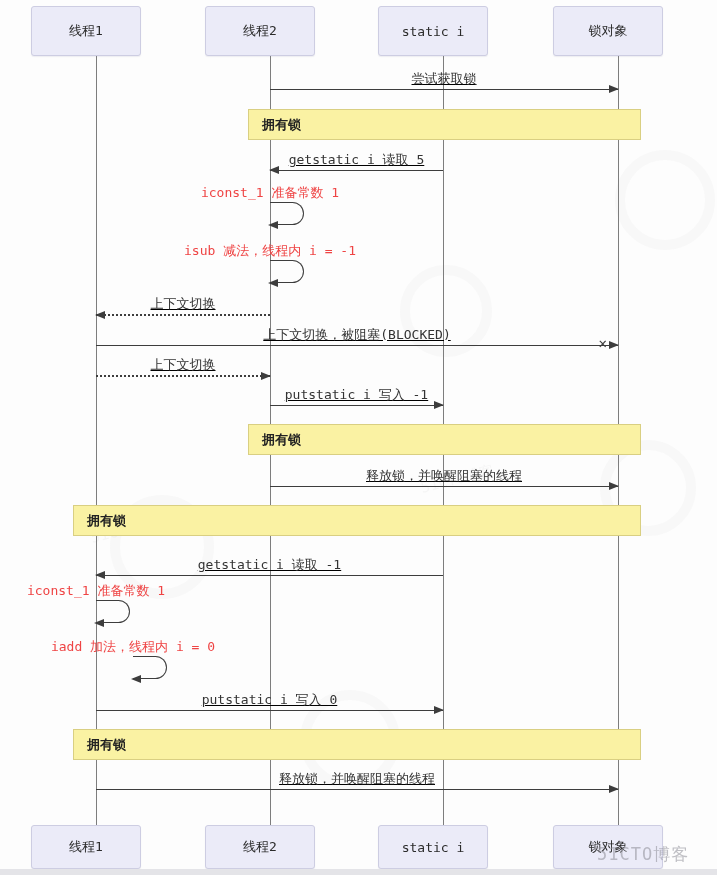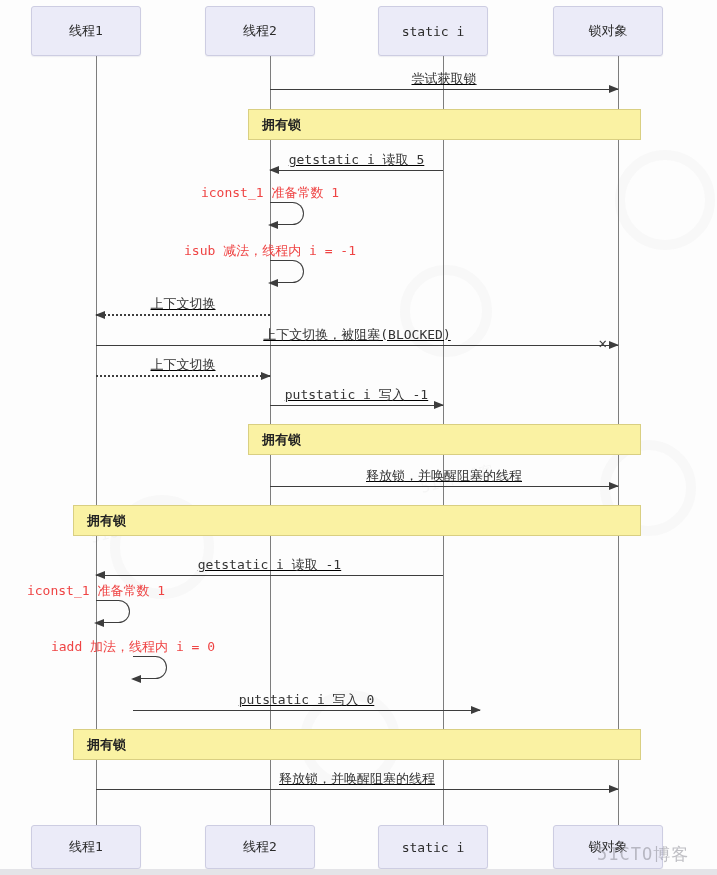--- a/index.html
+++ b/index.html
@@ -171,21 +171,21 @@
   <div class="self-message" style="left:96px;top:580px;">
     <div class="self-label">iconst_1 准备常数 1</div>
     <div class="self-loop"></div>
   </div>
 
   <div class="self-message" style="left:96px;top:636px;margin-left:37px;">
     <div class="self-label">iadd 加法，线程内 i = 0</div>
     <div class="self-loop"></div>
   </div>
 
-  <div class="message" style="left:96px;top:691px;width:347px;padding-left:37px;">
+  <div class="message" style="left:96px;top:691px;width:347px;">
     <div class="msg-label">putstatic i 写入 0</div>
     <div class="msg-line arrow-right"></div>
   </div>
 
   <div class="activation" style="left:73px;top:729px;width:568px;">
     <span>拥有锁</span>
   </div>
 
   <div class="message" style="left:96px;top:770px;width:522px;">
     <div class="msg-label">释放锁，并唤醒阻塞的线程</div>

